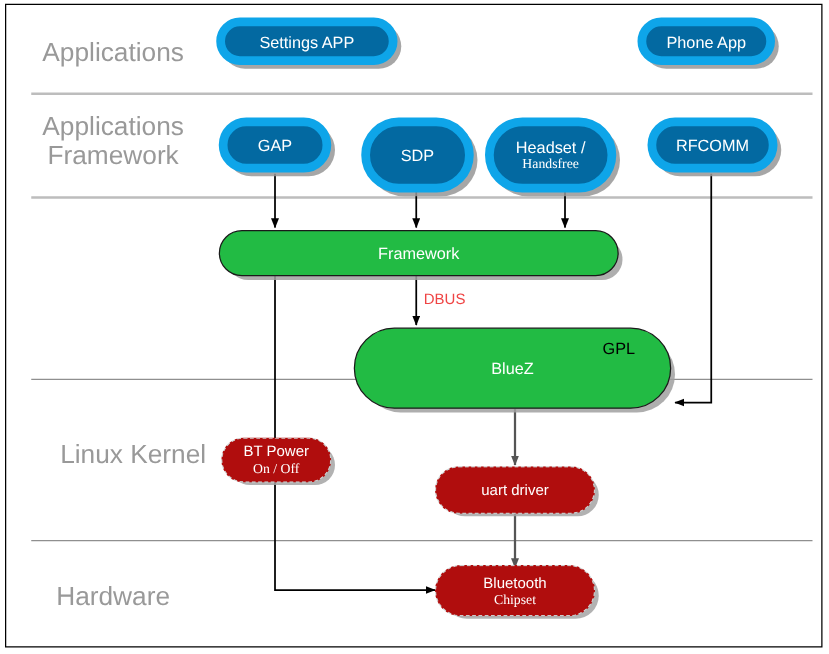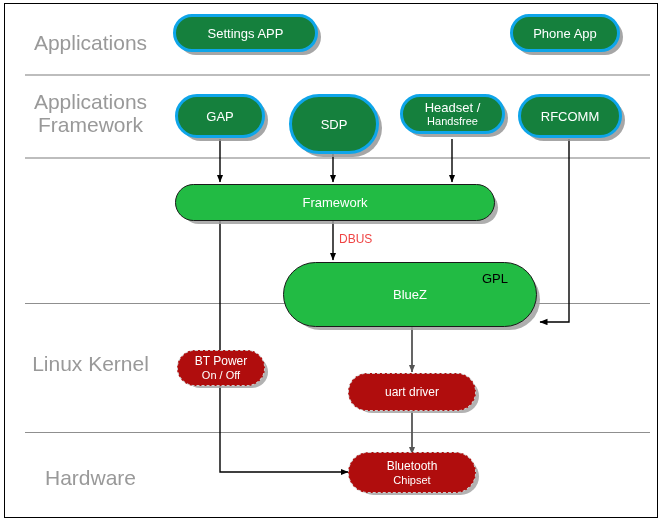--- a/index.html
+++ b/index.html
@@ -36,24 +36,24 @@
     display:flex;
     flex-direction:column;
     align-items:center;
     justify-content:center;
     text-align:center;
     color:#ffffff;
     border-radius:999px;
     z-index:6;
   }
   .node .l1{display:block;}
-  .node .l2{display:block;}
+  .node .l2{display:block;font-family:Liberation Serif, serif;}
   .node.blue{
-    background:#15803d;
-    border:3px solid #0ea5e9;
+    background:#0369a1;
+    border:7px solid #0ea5e9;
     font-size:13px;
     box-shadow:4px 4px 0 -1px rgba(150,150,150,0.85);
   }
   .node.green{
     background:#22bb44;
     border:1px solid #1a1a1a;
     font-size:13px;
     box-shadow:5px 5px 0 -2px rgba(160,160,160,0.85);
   }
   .node.red{
@@ -94,21 +94,21 @@
   <div class="divider" style="left:25px;top:157px;width:625px;"></div>
   <div class="divider thin" style="left:25px;top:303px;width:625px;"></div>
   <div class="divider thin" style="left:25px;top:432px;width:625px;"></div>
 
   <div class="layer-label" style="left:8px;top:31px;width:165px;">Applications</div>
 
   <div class="layer-label" style="left:8px;top:90px;width:165px;">Applications
 Framework</div>
 
 
-  <div class="layer-label" style="left:8px;top:352px;width:165px;">Linux Kernel</div>
+  <div class="layer-label" style="left:24px;top:352px;width:165px;">Linux Kernel</div>
 
   <div class="layer-label" style="left:8px;top:466px;width:165px;">Hardware</div>
 
   <svg id="wires" viewBox="0 0 663 523">
     <defs>
       <marker id="ah" markerWidth="9" markerHeight="9" refX="7.5" refY="3.2" orient="auto" markerUnits="userSpaceOnUse">
         <path d="M0,0 L8,3.2 L0,6.4 z" fill="#000"></path>
       </marker>
       <marker id="ahg" markerWidth="9" markerHeight="9" refX="7.5" refY="3.2" orient="auto" markerUnits="userSpaceOnUse">
         <path d="M0,0 L8,3.2 L0,6.4 z" fill="#555"></path>
@@ -141,21 +141,21 @@
   </div>
 
   <div class="node blue" style="left:510px;top:14px;width:110px;height:38px;">
     <span class="l1">Phone App</span>
   </div>
 
   <div class="node blue" style="left:289px;top:94px;width:90px;height:60px;">
     <span class="l1">SDP</span>
   </div>
 
-  <div class="node blue" style="left:400px;top:94px;width:105px;height:40px;">
+  <div class="node blue" style="left:388px;top:94px;width:105px;height:60px;">
     <span class="l1">Headset /</span>
     <span class="l2">Handsfree</span>
   </div>
 
   <div class="node blue" style="left:518px;top:94px;width:104px;height:44px;">
     <span class="l1">RFCOMM</span>
   </div>
 
   <div class="node green" style="left:175px;top:184px;width:320px;height:37px;">
     <span class="l1">Framework</span>

